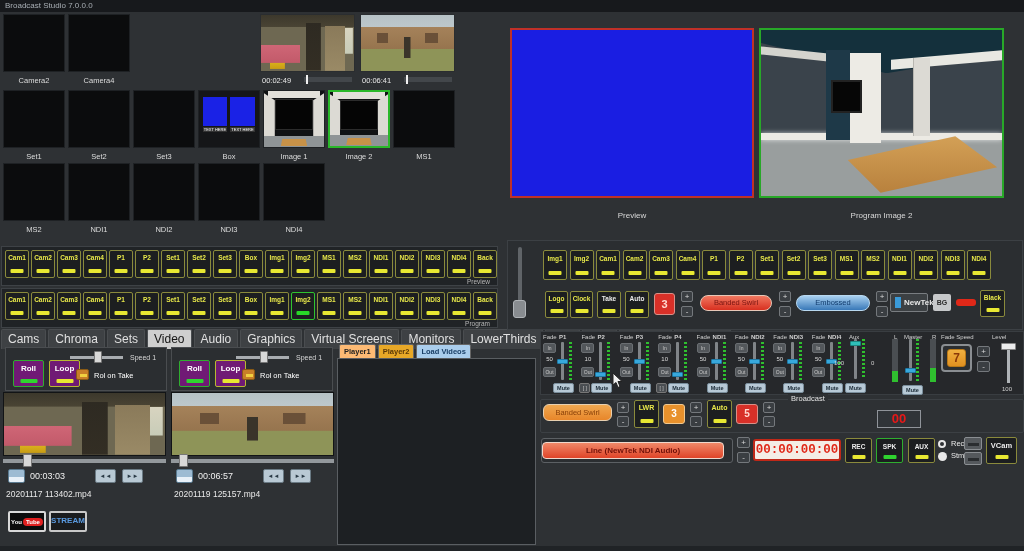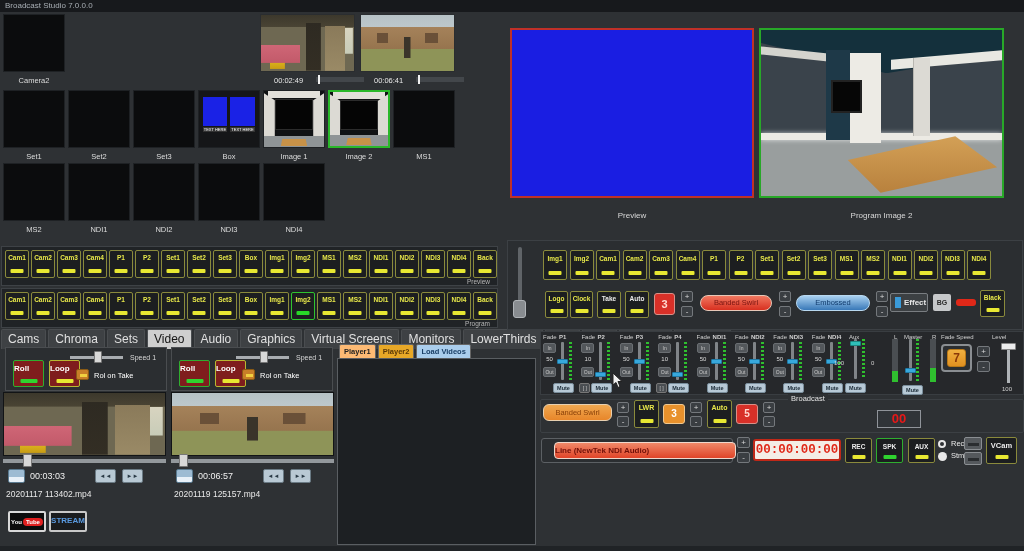--- a/index.html
+++ b/index.html
@@ -13,21 +13,21 @@
 
 .titlebar { position:absolute; top:0; left:0; width:1024px; height:12px; background:#17191c; color:#a8aeb4; font-size:8px; line-height:12px; padding-left:5px; }
 
 
 .bank-row { position:absolute; display:flex; gap:3px; }
 .thumb { width:62px; }
 .thumb .cell { width:62px; height:58px; background:#0b0c0d; border:1px solid #1e2124; position:relative; overflow:hidden; }
 .thumb .cell.sel { border:2px solid #2ab82a; }
 .thumb .lbl { margin-top:4px; text-align:center; font-size:7.5px; color:#dcdcdc; }
 .clip { position:absolute; width:95px; height:58px; border:1px solid #2a2d30; overflow:hidden; }
-.clip-meta { position:absolute; width:95px; height:12px;margin-left:12px; }
+.clip-meta { position:absolute; width:95px; height:12px; }
 .clip-meta .t { position:absolute; left:2px; top:2px; font-size:7.5px; color:#e8e8e8; }
 .clip-meta .bar { position:absolute; left:44px; top:3px; width:48px; height:5px; background:#43474b; }
 .clip-meta .tick { position:absolute; left:46px; top:1px; width:2px; height:9px; background:#f0f0f0; }
 
 
 .art-stall { width:100%; height:100%;
   background-color:#6e6852;
   background-image:
     linear-gradient(#2e2a22,#332e24),
     linear-gradient(#8a7a5a,#9a8a66),
@@ -88,21 +88,21 @@
 .sw-btn.white-text { color:#ececec; }
 .sw-row-label { position:absolute; right:7px; bottom:0; font-size:6.5px; color:#b8b8b8; }
 
 
 .tabbar { position:absolute; left:1px; top:329px; display:flex; gap:2px; }
 .tab { background:#3e4144; color:#e0e0e0; font-size:12px; padding:2px 6px 3px; border:1px solid #4a4d50; border-bottom:none; border-radius:2px 2px 0 0; flex:none; }
 .tab.active { background:#cfcfcf; color:#141414; }
 
 
 .pp { position:absolute; top:347px; width:162px; height:44px; background:#2b2e31; border:1px solid #4a4d50; }
-.pbtn { position:absolute; top:12px; width:31px; height:27px; background:#7f1d1d; border:1px solid; border-radius:2px; color:#fff; font-size:8px; font-weight:bold; padding-top:3px; }
+.pbtn { position:absolute; top:12px; width:31px; height:27px; background:#701a75; border:1px solid; border-radius:2px; color:#fff; font-size:8px; font-weight:bold; text-align:center; padding-top:3px; }
 .pbtn .light { position:absolute; left:50%; transform:translateX(-50%); bottom:3px; width:17px; height:4px; border-radius:1px; }
 .pbtn.roll { left:7px; border-color:#2fae2f; } .pbtn.roll .light { background:#2fd42f; }
 .pbtn.loop { left:43px; border-color:#b8b832; } .pbtn.loop .light { background:#e8e832; }
 .speed-sl { position:absolute; left:64px; top:8px; width:53px; height:3px; background:#a8acb0; }
 .sl-handle { position:absolute; top:-5px; width:8px; height:12px; background:#d8d8d8; border:1px solid #777; border-radius:1px; }
 .speed-lbl { position:absolute; left:124px; top:6px; font-size:7px; color:#d8d8d8; }
 .rot-chk { position:absolute; left:70px; top:21px; width:13px; height:11px; background:#c87f28; border:1px solid #8a5a14; border-radius:2px; }
 .rot-chk i { position:absolute; left:3px; bottom:2px; width:7px; height:3px; background:#f0d040; }
 .rot-lbl { position:absolute; left:88px; top:23px; font-size:7.5px; color:#fff; }
 
@@ -180,21 +180,21 @@
 .lvl-track { position:absolute; left:1007px; top:343px; width:3px; height:40px; background:#b0b4b8; }
 .lvl-handle { position:absolute; left:-6px; width:15px; height:7px; background:#ececec; border:1px solid #888; border-radius:1px; bottom:calc(var(--val,50) * 0.33px); }
 
 
 .lt-frame { position:absolute; left:540px; top:399px; width:484px; height:34px; border:1px solid #3c4044; border-radius:2px; }
 .lt-label { position:absolute; left:788px; top:394px; background:#2e3134; padding:0 3px; font-size:7.5px; color:#e4e4e4; }
 .disp00 { position:absolute; left:877px; top:410px; width:44px; height:18px; background:#303438; border:1px solid #90949a; color:#e81818; font-size:13px; font-weight:bold; text-align:center; line-height:16px; }
 
 
 .line-wrap { position:absolute; left:541px; top:438px; width:192px; height:25px; background:#2b2e31; border:1px solid #5c6064; border-radius:3px; }
-.line-pill { position:absolute; left:12px; top:3px; width:182px; height:17px; background:linear-gradient(#f08868,#e04428); border:1px solid #f0d8cc; border-radius:4px; color:#701008; font-size:8px; font-weight:bold; line-height:15px; }
+.line-pill { position:absolute; left:0; top:3px; width:182px; height:17px; background:linear-gradient(#f08868,#e04428); border:1px solid #f0d8cc; border-radius:4px; color:#701008; font-size:8px; font-weight:bold; text-align:center; line-height:15px; }
 .tc { position:absolute; left:753px; top:439px; width:88px; height:22px; background:#f4ede6; border:2px solid #c02818; border-radius:3px; color:#e02818; font-family:"Liberation Mono", monospace; font-size:12.5px; font-weight:bold; text-align:center; line-height:18px; }
 .io-btn { position:absolute; top:438px; width:27px; height:25px; padding-top:4px; }
 .io-btn .light { bottom:3px; }
 .io-btn.green { border-color:#2fae2f; } .io-btn.green .light { background:#2fd42f; }
 .radio-lab { position:absolute; font-size:7.5px; color:#e8e8e8; }
 .radio { position:absolute; border-radius:50%; }
 .radio.ring { width:8px; height:8px; border:2px solid #e8e8e8; }
 .radio.dot { width:9px; height:9px; background:#e8e8e8; }
 .spin { position:absolute; left:964px; width:18px; height:13px; background:#55595d; border:1px solid #8a8e92; border-radius:2px; }
 .spin i { position:absolute; left:3px; top:5px; width:11px; height:3px; background:#2a2d30; }
@@ -208,20 +208,24 @@
 
 <div class="bank-row" style="left:3px;top:14px;">
 
 
     <div class="thumb">
       <div class="cell"></div>
       <div class="lbl">Camera2</div>
     </div>
 
 
+    <div class="thumb">
+      <div class="cell"></div>
+      <div class="lbl">Camera4</div>
+    </div>
   </div>
 
 <div class="clip" style="left:260px;top:14px;">
     <div class="art-stall"></div>
   </div>
 <div class="clip-meta" style="left:260px;top:74px;">
   <span class="t">00:02:49</span>
   <span class="bar"></span>
   <span class="tick"></span>
 </div>
@@ -714,21 +718,21 @@
 <div class="pm" style="left:681px;top:291px;">+</div>
 <div class="pm" style="left:681px;top:306px;">-</div>
 <div class="pill red" style="left:700px;top:295px;width:72px;height:16px;font-size:7.5px;line-height:14px;">Banded Swirl</div>
 <div class="pm" style="left:779px;top:291px;">+</div>
 <div class="pm" style="left:779px;top:306px;">-</div>
 <div class="pill blue" style="left:796px;top:295px;width:74px;height:16px;font-size:7.5px;line-height:14px;">Embossed</div>
 <div class="pm" style="left:876px;top:291px;">+</div>
 <div class="pm" style="left:876px;top:306px;">-</div>
 <div class="effect-btn">
     <i></i>
-    <span>Effect</span>
+    <span>NewTek</span>
   </div>
 <div class="bg-btn">BG</div>
 <div class="red-bar"></div>
 <div class="sw-btn cbtn" style="left:980px;top:290px;width:25px;"><span>Black</span><span class="light"></span></div>
 
 <div class="mixer"></div>
 <div class="channels">
 
     <div class="ch" style="--val: 50;">
       <span class="ch-fade">Fade</span>

